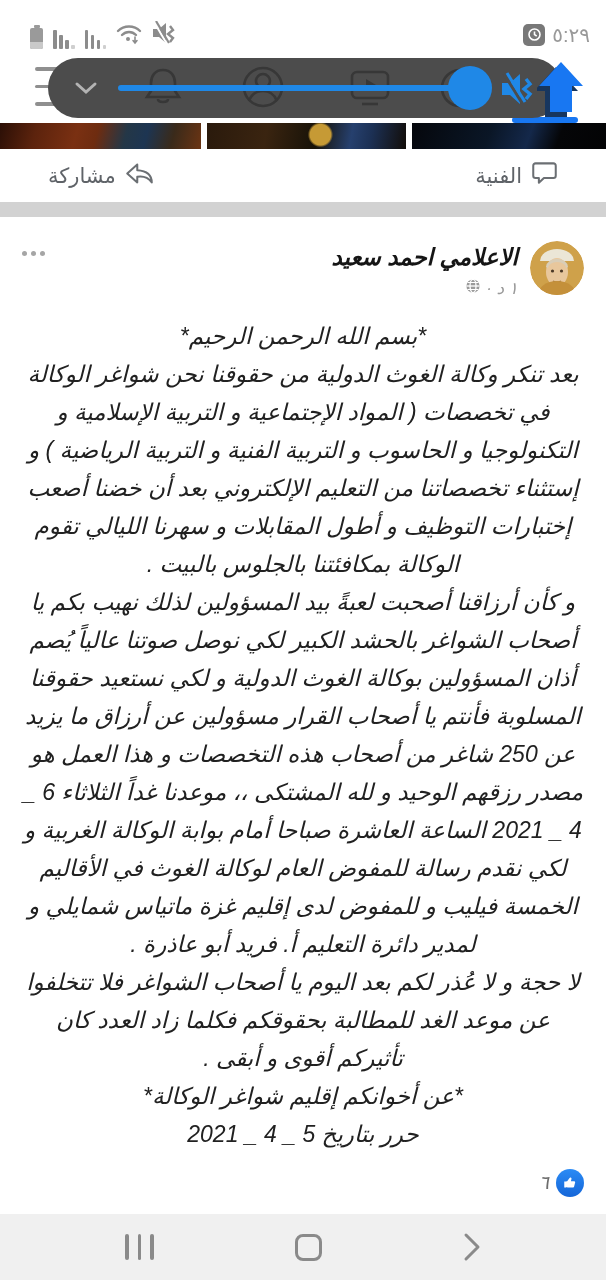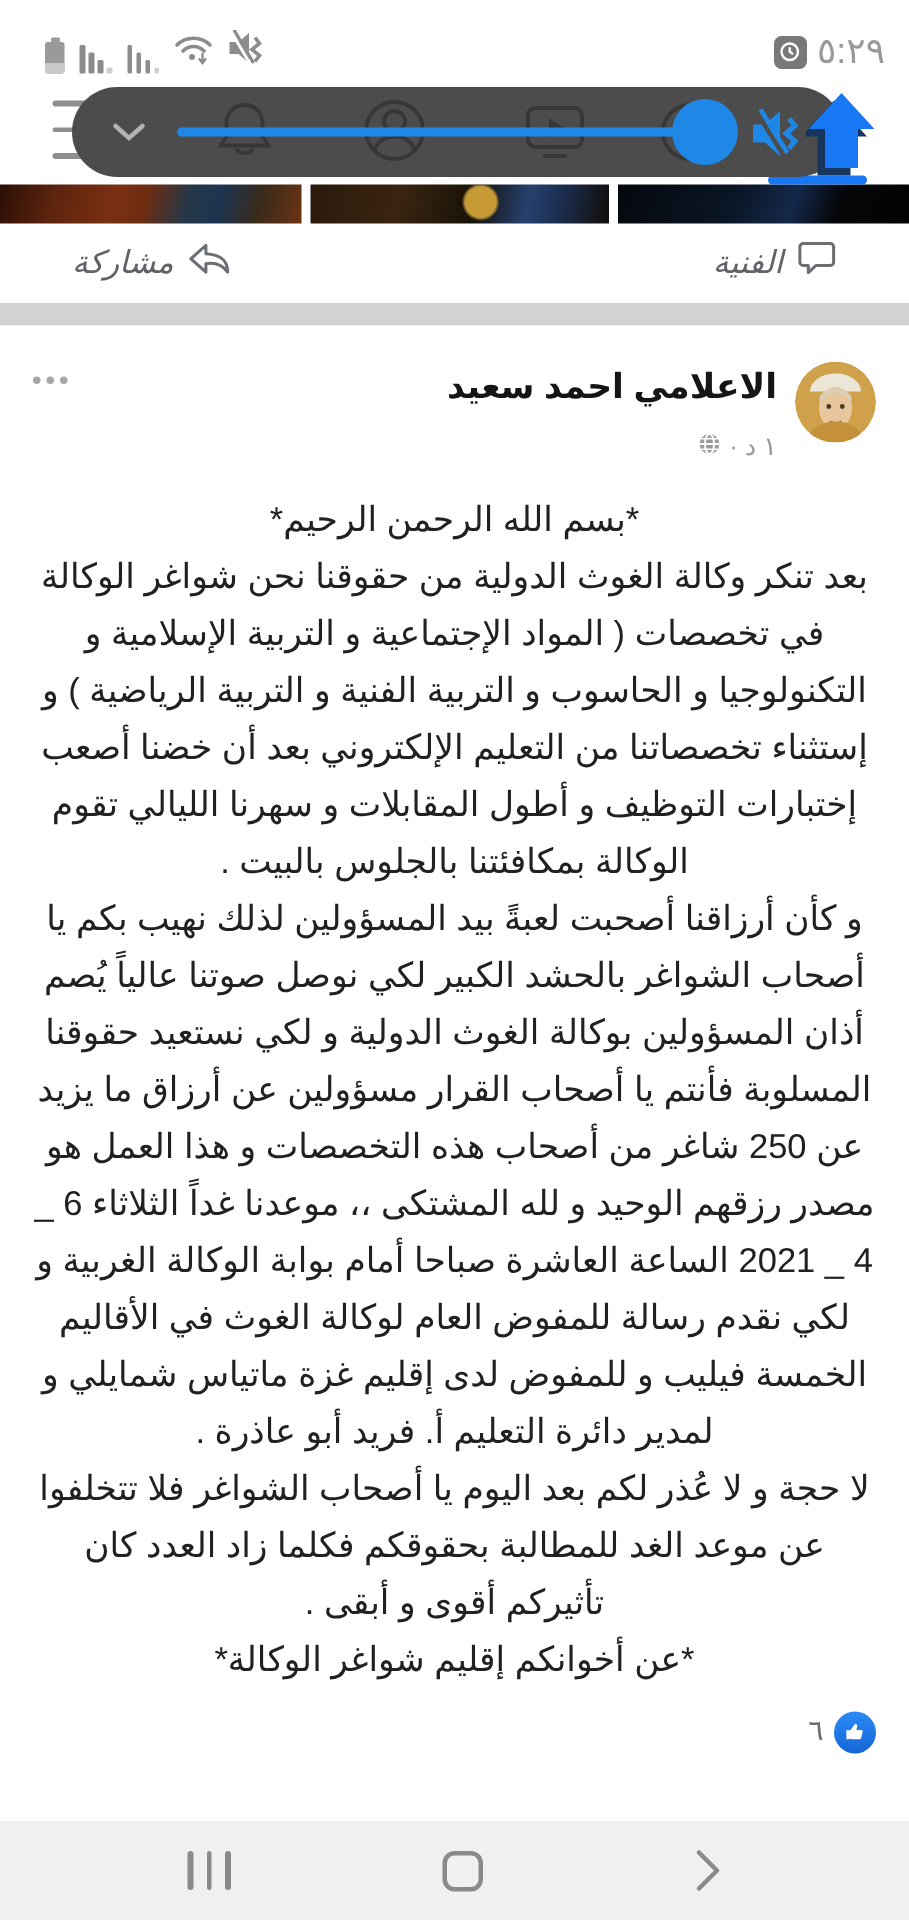--- a/index.html
+++ b/index.html
@@ -11,21 +11,21 @@
   }
   
   .status-bar {
     position: absolute; top: 0; left: 0; right: 0; height: 55px;
     direction: ltr; display: flex; align-items: center; padding: 14px 16px 0 30px;
     color: #8c8c8c;
   }
   .sb-left { display: flex; align-items: flex-end; gap: 10px; }
   .sb-spacer { flex: 1; }
   .sb-right { display: flex; align-items: center; gap: 7px; }
-  .sb-time { font-size: 24px; color: #999; direction: rtl; }
+  .sb-time { font-size: 20px; color: #999; direction: rtl; }
   .battery { width: 13px; height: 21px; background: #9a9a9a; border-radius: 2px; position: relative; }
   .battery:before { content:""; position:absolute; top:-3px; left:3.5px; width:6px; height:3px; background:#9a9a9a; border-radius:1px; }
   .battery:after { content:""; position:absolute; bottom:0; left:0; right:0; height:7px; background:#c9c9c9; border-radius:0 0 2px 2px; }
   .sig { display:flex; align-items:flex-end; gap:2.5px; }
   .sig i { display:block; width:3.5px; background:#8c8c8c; border-radius:1px; }
   .sig i:nth-child(1){height:19px;} .sig i:nth-child(2){height:14px;}
   .sig i:nth-child(3){height:9px;}  .sig i:nth-child(4){height:4px; background:#cfcfcf;}
   .clock-badge { width:22px; height:22px; background:#787878; border-radius:5px; display:flex; align-items:center; justify-content:center; }
   
   .menu-lines { position:absolute; left:35px; top:67px; z-index:2; }
@@ -46,30 +46,30 @@
   .seg2 { left:207px; width:199px;
     background: radial-gradient(circle at 57% 45%, #c69a35 0 9%, rgba(0,0,0,0) 11%),
                 linear-gradient(100deg,#2a1a0c 0%,#3a2410 30%,#171208 55%,#26406e 72%,#1c3054 82%,#120d08 100%); }
   .seg3 { left:412px; width:194px;
     background: linear-gradient(110deg,#05070c 0%,#0a1626 40%,#14284a 60%,#050608 75%,#030304 100%); }
   
   .action-bar {
     position:absolute; top:149px; left:0; right:0; height:53px;
     display:flex; align-items:center; justify-content:space-between; padding:0 48px;
   }
-  .act-btn { display:flex; align-items:center; gap:9px; color:#5f6368; font-size:21px; cursor:pointer;font-style:italic; }
+  .act-btn { display:flex; align-items:center; gap:9px; color:#5f6368; font-size:21px; cursor:pointer; }
   .act-btn svg { flex: none; }
   .divider-band { position:absolute; top:202px; left:0; right:0; height:15px; background:#d2d2d2; }
   
-  .post { position:absolute; top:217px; left:0; right:0; bottom:66px; background:#fff; padding:0 22px; overflow:hidden; }
+  .post { position:absolute; top:217px; left:0; right:0; bottom:66px; background:#fff; padding:0 22px; overflow:hidden;font-style:italic; }
   .post-header { display:flex; align-items:flex-start; margin-top:24px; }
   .avatar { width:54px; height:54px; border-radius:50%; overflow:hidden; flex:none; }
   .author-col { margin-right:12px; padding-top:2px; }
   .author-name { font-size:23px; font-weight:bold; color:#151515; line-height:1.25; }
-  .post-meta { display:flex; align-items:center; gap:5px; margin-top:16px; color:#9a9a9a; font-size:17px; }
+  .post-meta { display:flex; align-items:center; gap:5px; margin-top:6px; color:#9a9a9a; font-size:17px; }
   .hdr-spacer { flex:1; }
   .dots-menu { display:flex; gap:4px; padding-top:10px; }
   .dots-menu i { width:5px; height:5px; border-radius:50%; background:#a5a5a5; display:block; }
   .post-body { margin-top:18px; font-size:23px; line-height:38px; color:#212121; text-align:center; }
   .post-body p { margin:0; }
   .like-row { display:flex; align-items:center; gap:7px; margin-top:16px; justify-content:flex-start; }
   .like-badge { width:28px; height:28px; border-radius:50%; background:linear-gradient(#2b8bf5,#1566d8); display:flex; align-items:center; justify-content:center; }
   .like-count { font-size:19px; color:#6d6d6d; }
   
   .bottom-nav {
@@ -248,20 +248,21 @@
         <i></i>
       </div>
   </div>
 
   <div class="post-body">
     <p>*بسم الله الرحمن الرحيم*</p>
     <p>بعد تنكر وكالة الغوث الدولية من حقوقنا نحن شواغر الوكالة في تخصصات ( المواد الإجتماعية و التربية الإسلامية و التكنولوجيا و الحاسوب و التربية الفنية و التربية الرياضية ) و إستثناء تخصصاتنا من التعليم الإلكتروني  بعد أن خضنا أصعب إختبارات التوظيف و أطول المقابلات و سهرنا الليالي تقوم الوكالة بمكافئتنا بالجلوس بالبيت .</p>
     <p>و كأن أرزاقنا أصحبت لعبةً بيد المسؤولين لذلك نهيب بكم يا أصحاب الشواغر بالحشد الكبير لكي نوصل صوتنا عالياً يُصم أذان المسؤولين بوكالة الغوث الدولية و لكي نستعيد حقوقنا المسلوبة فأنتم يا أصحاب القرار مسؤولين عن أرزاق ما يزيد عن 250 شاغر من أصحاب هذه التخصصات و هذا العمل هو مصدر رزقهم الوحيد و لله المشتكى ،، موعدنا غداً الثلاثاء 6 _ 4 _ 2021  الساعة العاشرة صباحا أمام بوابة الوكالة الغربية و لكي نقدم رسالة للمفوض العام لوكالة الغوث في الأقاليم الخمسة فيليب  و للمفوض لدى إقليم غزة ماتياس شمايلي و لمدير دائرة التعليم أ. فريد أبو عاذرة .</p>
     <p>لا حجة و لا عُذر لكم بعد اليوم يا أصحاب الشواغر فلا تتخلفوا عن موعد الغد للمطالبة بحقوقكم فكلما زاد العدد كان تأثيركم أقوى و أبقى .</p>
     <p>*عن أخوانكم إقليم شواغر الوكالة*</p>
+    <p>حرر بتاريخ 5 _ 4 _ 2021</p>
   </div>
 
   <div class="like-row">
     <span class="like-badge">
       <svg width="15" height="15" viewBox="0 0 24 24" fill="#ffffff">
         <path d="M2 10.5 h3.4 V20 H2 z M5.4 19 l2 1 h8.2 c1.1 0 2-.7 2.2-1.7 l1.6-6.2 c.3-1.1-.6-2.1-1.7-2.1 h-5 l.9-4.1 c.2-1.1-.6-2.1-1.7-2.1 -.6 0-1.1.3-1.4.8 L6.6 10 H5.4 z"></path>
       </svg>
     </span>
     <span class="like-count">٦</span>
   </div>

